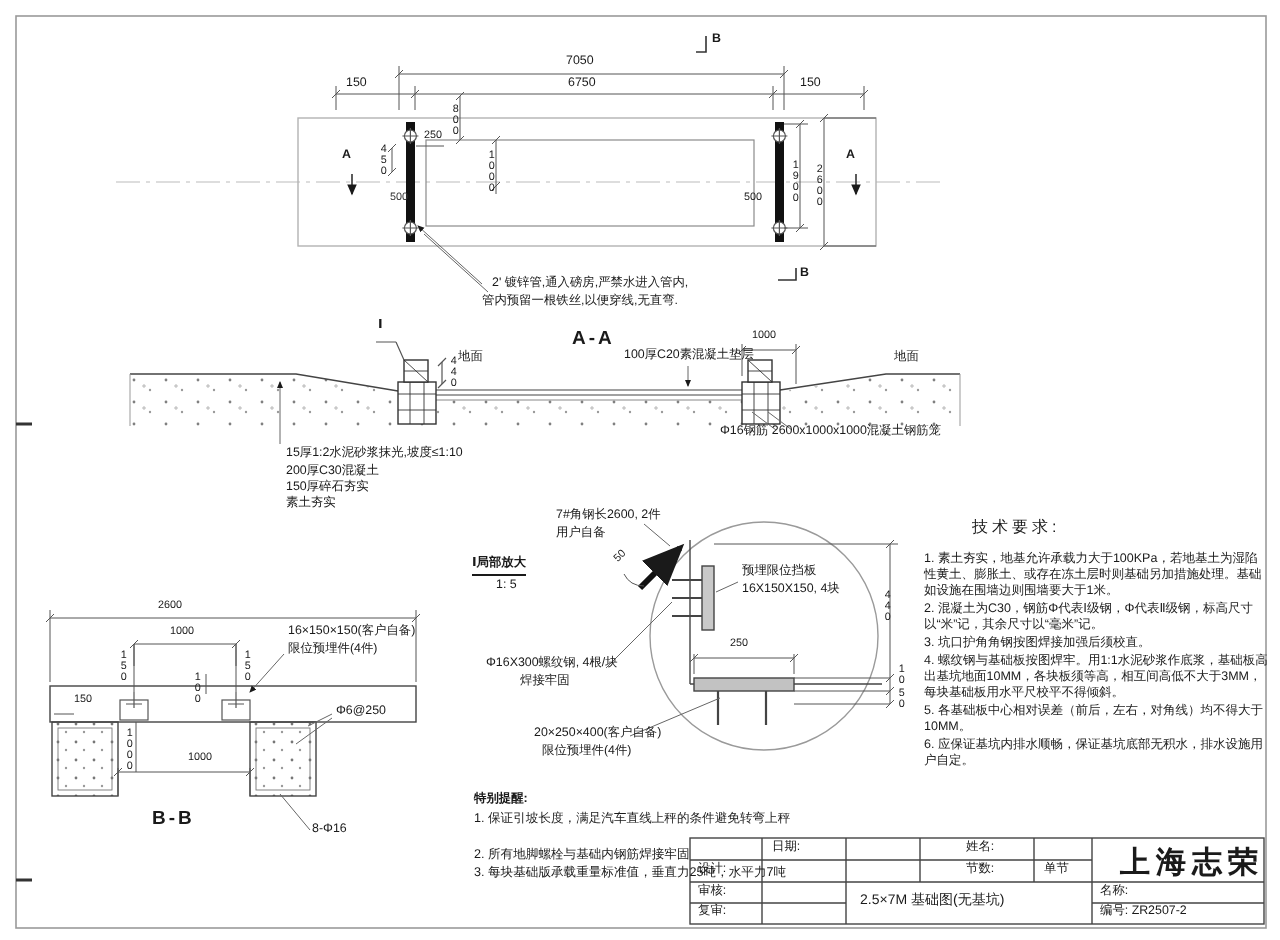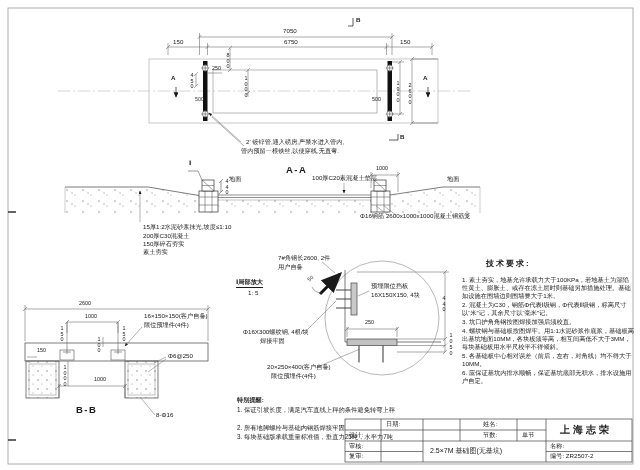--- a/index.html
+++ b/index.html
@@ -7,21 +7,21 @@
          font-family:"Liberation Sans","DejaVu Sans",sans-serif;color:#1a1a1a;}
   svg{position:absolute;left:0;top:0;}
   .t{position:absolute;font-size:6.2px;line-height:1.1;white-space:nowrap;color:#1a1a1a;}
   .v{writing-mode:vertical-rl;text-orientation:upright;letter-spacing:-0.5px;}
   .sec{font-size:9.5px;font-weight:bold;letter-spacing:1.5px;}
   .note{font-size:6.2px;}
   .tiny{font-size:5.4px;}
   .blk{position:absolute;font-size:6.3px;line-height:1.3;white-space:normal;}
   .techblk{position:absolute;font-size:6.25px;line-height:1.28;white-space:normal;width:172px;}
   .techblk p{margin:0 0 1px 0;text-indent:0;}
-  .co{font-size:10px;font-weight:bold;letter-spacing:3px;}
+  .co{font-size:15px;font-weight:bold;letter-spacing:3px;}
   .ul{border-bottom:0.8px solid #1a1a1a;padding-bottom:1px;}
 </style>
 </head>
 <body>
 
 <div id="sheet">
 
 <svg width="640" height="470" viewBox="0 0 640 470">
   <defs>
     <pattern id="soil" width="16" height="11" patternUnits="userSpaceOnUse">
@@ -270,21 +270,21 @@
 <span class="t v tiny" style="left:61px;top:364px">1000</span>
 <span class="t tiny" style="left:94px;top:377px">1000</span>
 <span class="t" style="left:168px;top:353px">Φ6@250</span>
 <span class="t" style="left:156px;top:412px">8-Φ16</span>
 
 <span class="t" style="left:237px;top:397px;font-weight:bold">特别提醒:</span>
 <div class="blk" style="left:237px;top:406px;width:166px">1. 保证引坡长度，满足汽车直线上秤的条件避免转弯上秤</div>
 <div class="blk" style="left:237px;top:424px;width:166px">2. 所有地脚螺栓与基础内钢筋焊接牢固</div>
 <div class="blk" style="left:237px;top:433px;width:166px">3. 每块基础版承载重量标准值，垂直力25吨，水平力7吨</div>
 
-<span class="t" style="left:486px;top:260px;font-size:8px;font-weight:bold;letter-spacing:2px">技术要求:</span>
+<span class="t" style="left:486px;top:260px;font-size:8px;font-weight:normal;letter-spacing:2px">技术要求:</span>
 <div class="techblk" style="left:462px;top:276px">
   <p>1. 素土夯实，地基允许承载力大于100KPa，若地基土为湿陷性黄土、膨胀土、或存在冻土层时则基础另加措施处理。基础如设施在围墙边则围墙要大于1米。</p>
   <p>2. 混凝土为C30，钢筋Φ代表Ⅰ级钢，Φ代表Ⅱ级钢，标高尺寸以“米”记，其余尺寸以“毫米”记。</p>
   <p>3. 坑口护角角钢按图焊接加强后须校直。</p>
   <p>4. 螺纹钢与基础板按图焊牢。用1:1水泥砂浆作底浆，基础板高出基坑地面10MM，各块板须等高，相互间高低不大于3MM，每块基础板用水平尺校平不得倾斜。</p>
   <p>5. 各基础板中心相对误差（前后，左右，对角线）均不得大于10MM。</p>
   <p>6. 应保证基坑内排水顺畅，保证基坑底部无积水，排水设施用户自定。</p>
 </div>
 
 <span class="t" style="left:386px;top:421px">日期:</span>

